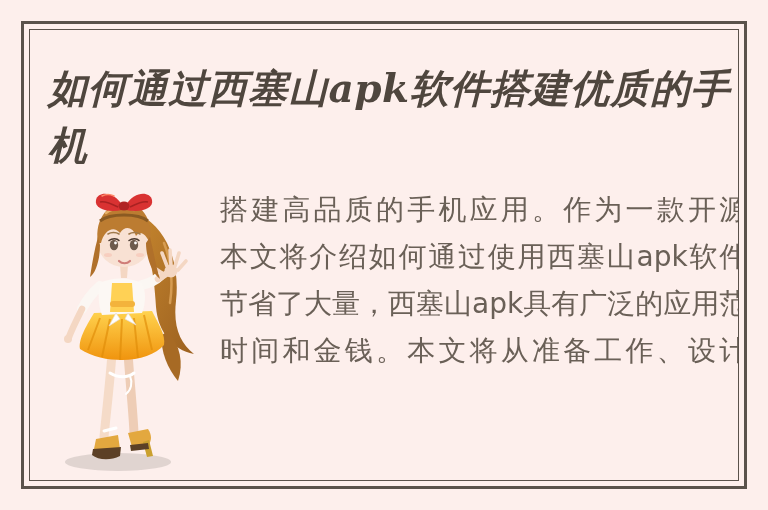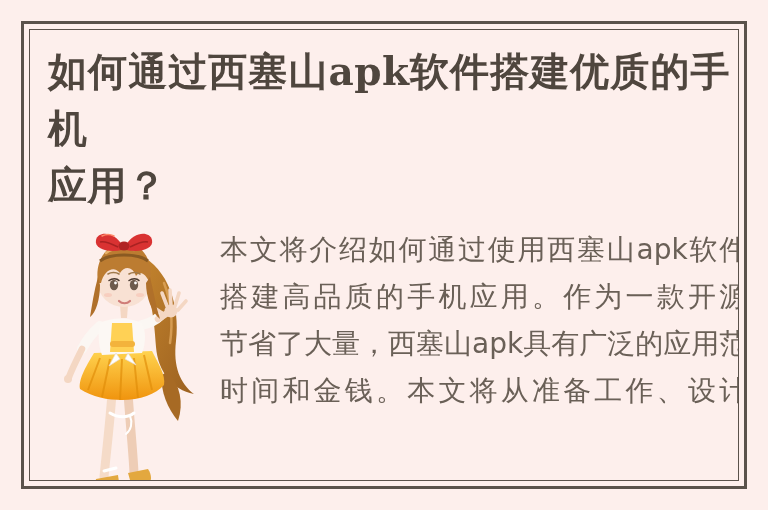--- a/index.html
+++ b/index.html
@@ -21,22 +21,23 @@
     left: 21px; top: 21px; right: 21px; bottom: 21px;
     border: 3px solid var(--frame);
   }
   .frame-inner {
     position: absolute;
     left: 5px; top: 5px; right: 5px; bottom: 5px;
     border: 1px solid var(--frame);
     overflow: hidden;
   }
   .title {
-    margin: 13px 8px 0 18px;
+    margin: 30px 8px 0 18px;
     font-family: "DejaVu Serif", "Liberation Serif", serif;
+    font-style: italic;
     font-weight: 700;
     font-size: 39px;
     line-height: 57px;
     color: var(--title-color);
     letter-spacing: 0.5px;
   }
   .title .tline { display: block; }
   .title .tline.just {
     text-align: justify;
     text-align-last: justify;
@@ -69,21 +70,20 @@
 </style>
 </head>
 <body>
 
 <div class="page">
   <div class="frame-outer">
     <div class="frame-inner">
 
       <h1 class="title">
         <span class="tline just">如何通过西塞山apk软件搭建优质的手机</span>
-        <span class="tline">应用？</span>
       </h1>
 
       <div class="content">
 
         <figure class="illustration">
           <svg width="190" height="288" viewBox="0 0 190 288" xmlns="http://www.w3.org/2000/svg">
             <defs>
               <linearGradient id="skirtg" x1="0" y1="0" x2="0" y2="1">
                 <stop offset="0" stop-color="#ffd34f"></stop>
                 <stop offset="1" stop-color="#f0940e"></stop>
@@ -186,22 +186,22 @@
                 <path d="M99,57.5 C102,55 107,55 109,57.5" stroke="#4a3a30" stroke-width="1.5" fill="none" stroke-linecap="round"></path>
                 <ellipse cx="78" cy="72" rx="4" ry="2" fill="#f5bfae" opacity="0.55"></ellipse>
                 <ellipse cx="110" cy="72" rx="4" ry="2" fill="#f5bfae" opacity="0.55"></ellipse>
                 <path d="M89,78 C92,81 97,81 100,78" stroke="#cf7d78" stroke-width="2.2" fill="none" stroke-linecap="round"></path>
               </g>
             </g>
           </svg>
         </figure>
 
         <div class="body-text">
+          <span class="bline">搭建高品质的手机应用。作为一款开源</span>
           <span class="bline">本文将介绍如何通过使用西塞山apk软件</span>
-          <span class="bline">搭建高品质的手机应用。作为一款开源</span>
           <span class="bline">节省了大量，西塞山apk具有广泛的应用范</span>
           <span class="bline">时间和金钱。本文将从准备工作、设计</span>
         </div>
 
       </div>
     </div>
   </div>
 </div>
 
 </body></html>

